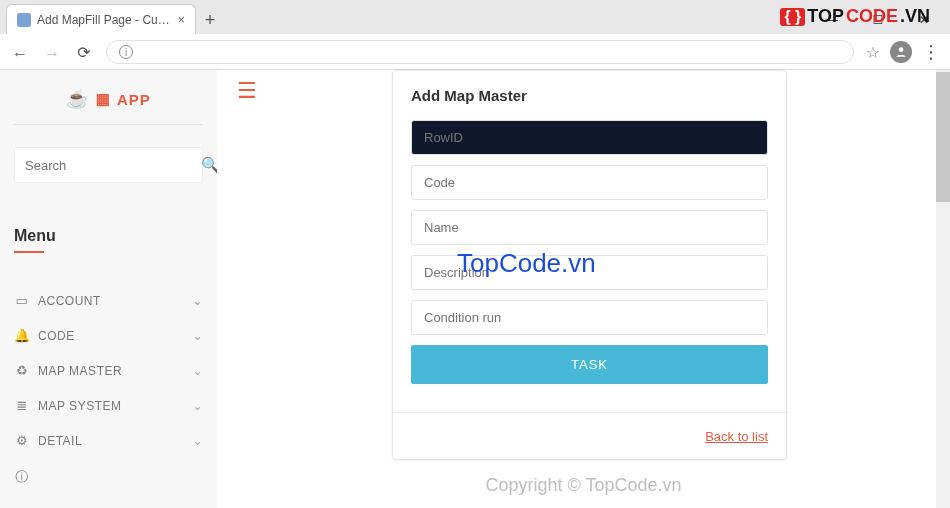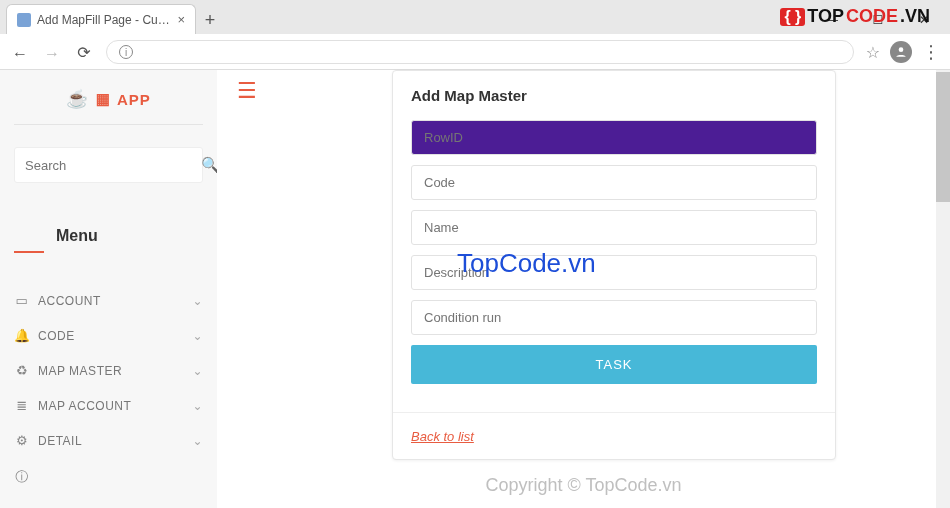--- a/index.html
+++ b/index.html
@@ -30,38 +30,38 @@
 .scrollbar { position:absolute; right:0; top:70px; width:14px; bottom:0; background:#f1f1f1; }
 .scrollbar .thumb { background:#c6c6c6; width:100%; height:130px; margin-top:2px; }
 
 
 .sidebar { width: 217px; background:#f7f7f7; padding: 18px 14px 0 14px; }
 .logo { text-align:center; padding-bottom: 14px; border-bottom:1px solid #e4e4e4; color:#e85c41; font-weight:bold; font-size:15px; letter-spacing:1px; display:flex; align-items:center; justify-content:center; gap:6px; }
 .logo .cup { font-size:18px; }
 .search-box { margin-top: 22px; background:#fff; border:1px solid #eee; border-radius:3px; display:flex; align-items:center; padding: 8px 10px; }
 .search-box input { border:none; outline:none; flex:1; font-size:13px; color:#be185d; background:transparent; }
 .search-box .sicn { color:#bbb; font-size:15px; }
-.menu-title { margin-top: 44px; font-weight:bold; font-size:16px; color:#333;margin-left:42px; }
+.menu-title { margin-top: 44px; font-weight:bold; font-size:16px; color:#333; }
 .menu-underline { width:30px; height:2px; background:#e85c41; margin-top:6px; }
 .menu-list { margin-top: 30px; }
 .menu-item { display:flex; align-items:center; gap:8px; font-size:12px; color:#777; padding: 10px 0; letter-spacing:0.5px; cursor:pointer; }
 .menu-item.home { font-size:12px; color:#999; letter-spacing:0.5px; padding-bottom:14px; }
 .menu-item .micon { width:16px; text-align:center; color:#888; font-size:13px; }
 .menu-item .chev { margin-left:auto; color:#aaa; font-size:12px; }
 
 
 .main { flex:1; position:relative; background:#fff; }
 .hamburger { position:absolute; top: 8px; left: 20px; color:#e85c41; font-size:22px; cursor:pointer; }
-.card { position:absolute; top: 0px; left: 175px; width: 444px; background:#fff; border:1px solid #e6e6e6; border-radius:4px; box-shadow: 0 1px 3px rgba(0,0,0,0.06); }
+.card { position:absolute; top: 0px; left: 175px; width: 395px; background:#fff; border:1px solid #e6e6e6; border-radius:4px; box-shadow: 0 1px 3px rgba(0,0,0,0.06); }
 .card-header { padding: 16px 18px; font-weight:bold; font-size:15px; color:#333; }
 .card-body { padding: 0 18px 28px 18px; }
 .field { width:100%; border:1px solid #e2e2e2; border-radius:3px; padding: 9px 12px; margin-bottom: 10px; font-size:13px; color:#888; background:#fff; }
-.field.disabled { background:#4c1d95; }
+.field.disabled { background:#0f172a; }
 .save-btn { width:100%; background:#47b8d8; color:#fff; text-align:center; padding:12px 0; font-size:13px; letter-spacing:1px; border:none; border-radius:2px; cursor:pointer; }
-.card-footer { border-top:1px solid #eee; padding: 14px 18px; text-align:left;font-style:italic; }
+.card-footer { border-top:1px solid #eee; padding: 14px 18px; text-align:right; }
 .card-footer a { color:#e85c41; font-size:13px; text-decoration:underline; cursor:pointer; }
 
 
 .wm-logo { position:absolute; top: 6px; right: 20px; font-weight:900; font-size:18px; display:flex; align-items:center; gap:2px; font-family: Arial Black, Arial, sans-serif; z-index:50; }
 .wm-logo .brace { background:#e02626; color:#fff; padding:0 4px; border-radius:3px; font-size:16px; }
 .wm-logo .t1 { color:#111; }
 .wm-logo .t2 { color:#e02626; }
 .wm-center { position:absolute; top:178px; left:240px; color:#1d4ed8; font-size:26px; font-weight:400; z-index:5; pointer-events:none; }
 .wm-bottom { position:absolute; bottom:12px; left:0; right:0; text-align:center; color:#bfbfbf; font-size:18px; z-index:5; pointer-events:none; }
 </style>
@@ -134,21 +134,21 @@
         <span>CODE</span>
         <span class="chev">⌄</span>
       </div>
       <div class="menu-item">
         <span class="micon">♻</span>
         <span>MAP MASTER</span>
         <span class="chev">⌄</span>
       </div>
       <div class="menu-item">
         <span class="micon">≣</span>
-        <span>MAP ACCOUNT</span>
+        <span>MAP SYSTEM</span>
         <span class="chev">⌄</span>
       </div>
       <div class="menu-item">
         <span class="micon">⚙</span>
         <span>DETAIL</span>
         <span class="chev">⌄</span>
       </div>
       <div class="menu-item">
         <span class="micon">ⓘ</span>
 

